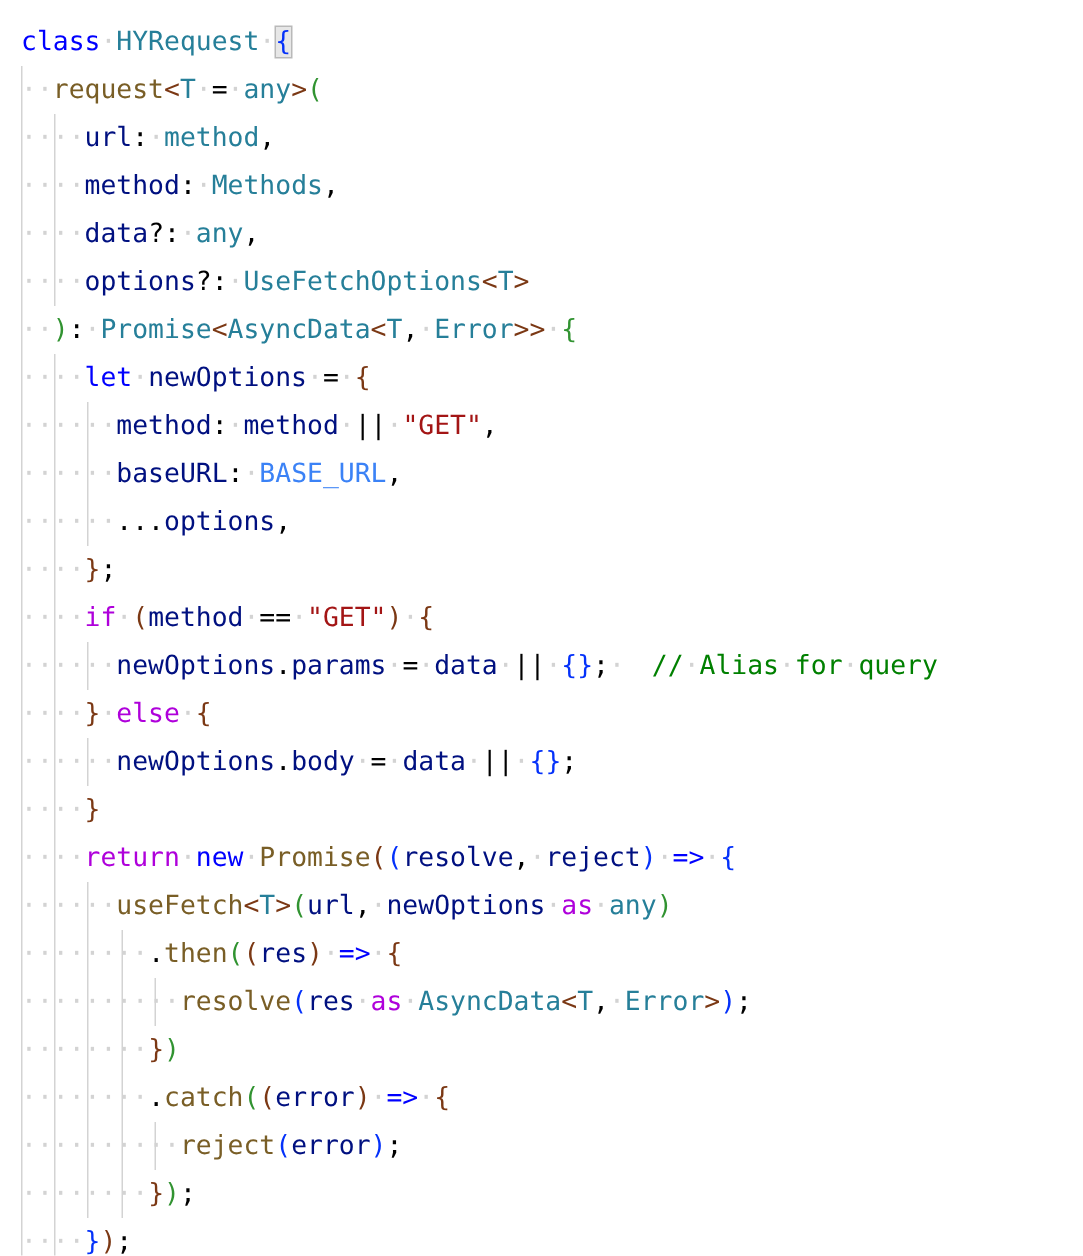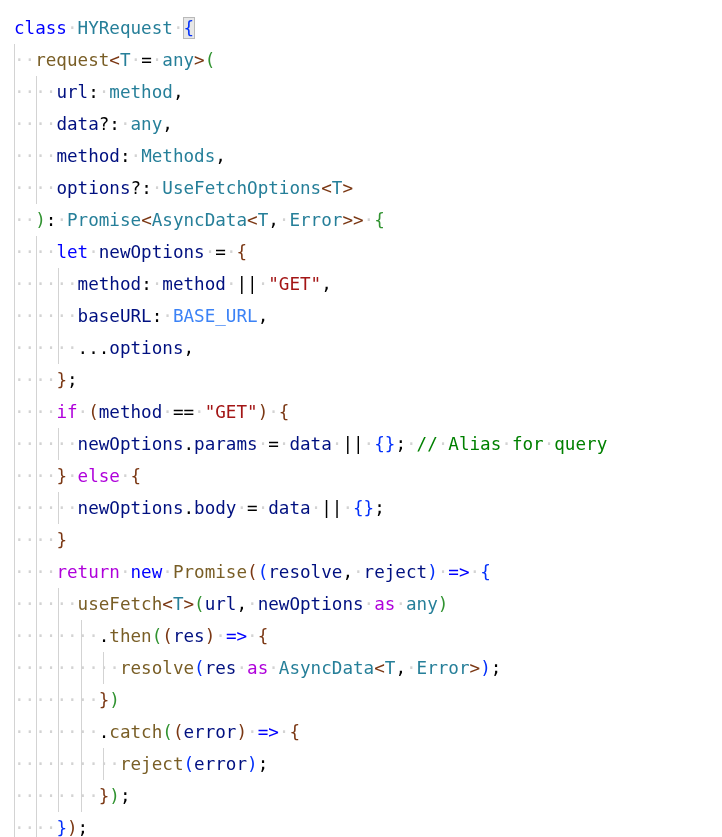--- a/index.html
+++ b/index.html
@@ -37,43 +37,43 @@
     background:#d3d3d3;
   }
 
   
   .kw-blue   {color:#0000ff;}
   .kw-mag    {color:#af00db;}
   .type      {color:#267f99;}
   .fn        {color:#795e26;}
   .var       {color:#001080;}
   .str       {color:#a31515;}
-  .com       {color:#008000;}
+  .com       {color:#008000;margin-left:18px;}
   .const     {color:#3b82f6;}
   .op        {color:#000000;}
   
   .ang{color:#7b3814;}
   .punc{color:#000000;}
   .arrow{color:#0000ff;}
   
   .bmatch{
     background:#e7e7e7;
     outline:1px solid #b9b9b9;
   }
 </style>
 </head>
 <body>
 
 <div id="editor">
   <div id="code-surface">
       <div class="line"><span class="kw-blue">class</span><span class="ws">·</span><span class="type">HYRequest</span><span class="ws">·</span><span class="bracket bmatch" style="color:#0431fa">{</span></div>
       <div class="line"><span class="guide" style="left:2.00px"></span><span class="ws">·</span><span class="ws">·</span><span class="fn">request</span><span class="ang">&lt;</span><span class="type">T</span><span class="ws">·</span><span class="punc">=</span><span class="ws">·</span><span class="type">any</span><span class="ang">&gt;</span><span class="bracket" style="color:#319331">(</span></div>
       <div class="line"><span class="guide" style="left:2.00px"></span><span class="guide" style="left:24.20px"></span><span class="ws">·</span><span class="ws">·</span><span class="ws">·</span><span class="ws">·</span><span class="var">url</span><span class="punc">:</span><span class="ws">·</span><span class="type">method</span><span class="punc">,</span></div>
+      <div class="line"><span class="guide" style="left:2.00px"></span><span class="guide" style="left:24.20px"></span><span class="ws">·</span><span class="ws">·</span><span class="ws">·</span><span class="ws">·</span><span class="var">method</span><span class="punc">:</span><span class="ws">·</span><span class="type">Methods</span><span class="punc">,</span></div>
       <div class="line"><span class="guide" style="left:2.00px"></span><span class="guide" style="left:24.20px"></span><span class="ws">·</span><span class="ws">·</span><span class="ws">·</span><span class="ws">·</span><span class="var">data</span><span class="punc">?</span><span class="punc">:</span><span class="ws">·</span><span class="type">any</span><span class="punc">,</span></div>
-      <div class="line"><span class="guide" style="left:2.00px"></span><span class="guide" style="left:24.20px"></span><span class="ws">·</span><span class="ws">·</span><span class="ws">·</span><span class="ws">·</span><span class="var">method</span><span class="punc">:</span><span class="ws">·</span><span class="type">Methods</span><span class="punc">,</span></div>
       <div class="line"><span class="guide" style="left:2.00px"></span><span class="guide" style="left:24.20px"></span><span class="ws">·</span><span class="ws">·</span><span class="ws">·</span><span class="ws">·</span><span class="var">options</span><span class="punc">?</span><span class="punc">:</span><span class="ws">·</span><span class="type">UseFetchOptions</span><span class="ang">&lt;</span><span class="type">T</span><span class="ang">&gt;</span></div>
       <div class="line"><span class="guide" style="left:2.00px"></span><span class="ws">·</span><span class="ws">·</span><span class="bracket" style="color:#319331">)</span><span class="punc">:</span><span class="ws">·</span><span class="type">Promise</span><span class="ang">&lt;</span><span class="type">AsyncData</span><span class="ang">&lt;</span><span class="type">T</span><span class="punc">,</span><span class="ws">·</span><span class="type">Error</span><span class="ang">&gt;</span><span class="ang">&gt;</span><span class="ws">·</span><span class="bracket" style="color:#319331">{</span></div>
       <div class="line"><span class="guide" style="left:2.00px"></span><span class="guide" style="left:24.20px"></span><span class="ws">·</span><span class="ws">·</span><span class="ws">·</span><span class="ws">·</span><span class="kw-blue">let</span><span class="ws">·</span><span class="var">newOptions</span><span class="ws">·</span><span class="punc">=</span><span class="ws">·</span><span class="bracket" style="color:#7b3814">{</span></div>
       <div class="line"><span class="guide" style="left:2.00px"></span><span class="guide" style="left:24.20px"></span><span class="guide" style="left:46.40px"></span><span class="ws">·</span><span class="ws">·</span><span class="ws">·</span><span class="ws">·</span><span class="ws">·</span><span class="ws">·</span><span class="var">method</span><span class="punc">:</span><span class="ws">·</span><span class="var">method</span><span class="ws">·</span><span class="op">||</span><span class="ws">·</span><span class="str">"GET"</span><span class="punc">,</span></div>
       <div class="line"><span class="guide" style="left:2.00px"></span><span class="guide" style="left:24.20px"></span><span class="guide" style="left:46.40px"></span><span class="ws">·</span><span class="ws">·</span><span class="ws">·</span><span class="ws">·</span><span class="ws">·</span><span class="ws">·</span><span class="var">baseURL</span><span class="punc">:</span><span class="ws">·</span><span class="const">BASE_URL</span><span class="punc">,</span></div>
       <div class="line"><span class="guide" style="left:2.00px"></span><span class="guide" style="left:24.20px"></span><span class="guide" style="left:46.40px"></span><span class="ws">·</span><span class="ws">·</span><span class="ws">·</span><span class="ws">·</span><span class="ws">·</span><span class="ws">·</span><span class="op">...</span><span class="var">options</span><span class="punc">,</span></div>
       <div class="line"><span class="guide" style="left:2.00px"></span><span class="guide" style="left:24.20px"></span><span class="ws">·</span><span class="ws">·</span><span class="ws">·</span><span class="ws">·</span><span class="bracket" style="color:#7b3814">}</span><span class="punc">;</span></div>
       <div class="line"><span class="guide" style="left:2.00px"></span><span class="guide" style="left:24.20px"></span><span class="ws">·</span><span class="ws">·</span><span class="ws">·</span><span class="ws">·</span><span class="kw-mag">if</span><span class="ws">·</span><span class="bracket" style="color:#7b3814">(</span><span class="var">method</span><span class="ws">·</span><span class="op">==</span><span class="ws">·</span><span class="str">"GET"</span><span class="bracket" style="color:#7b3814">)</span><span class="ws">·</span><span class="bracket" style="color:#7b3814">{</span></div>
       <div class="line"><span class="guide" style="left:2.00px"></span><span class="guide" style="left:24.20px"></span><span class="guide" style="left:46.40px"></span><span class="ws">·</span><span class="ws">·</span><span class="ws">·</span><span class="ws">·</span><span class="ws">·</span><span class="ws">·</span><span class="var">newOptions</span><span class="punc">.</span><span class="var">params</span><span class="ws">·</span><span class="punc">=</span><span class="ws">·</span><span class="var">data</span><span class="ws">·</span><span class="op">||</span><span class="ws">·</span><span class="bracket" style="color:#0431fa">{</span><span class="bracket" style="color:#0431fa">}</span><span class="punc">;</span><span class="ws">·</span><span class="com">//<span class="ws">·</span>Alias<span class="ws">·</span>for<span class="ws">·</span>query</span></div>
       <div class="line"><span class="guide" style="left:2.00px"></span><span class="guide" style="left:24.20px"></span><span class="ws">·</span><span class="ws">·</span><span class="ws">·</span><span class="ws">·</span><span class="bracket" style="color:#7b3814">}</span><span class="ws">·</span><span class="kw-mag">else</span><span class="ws">·</span><span class="bracket" style="color:#7b3814">{</span></div>

